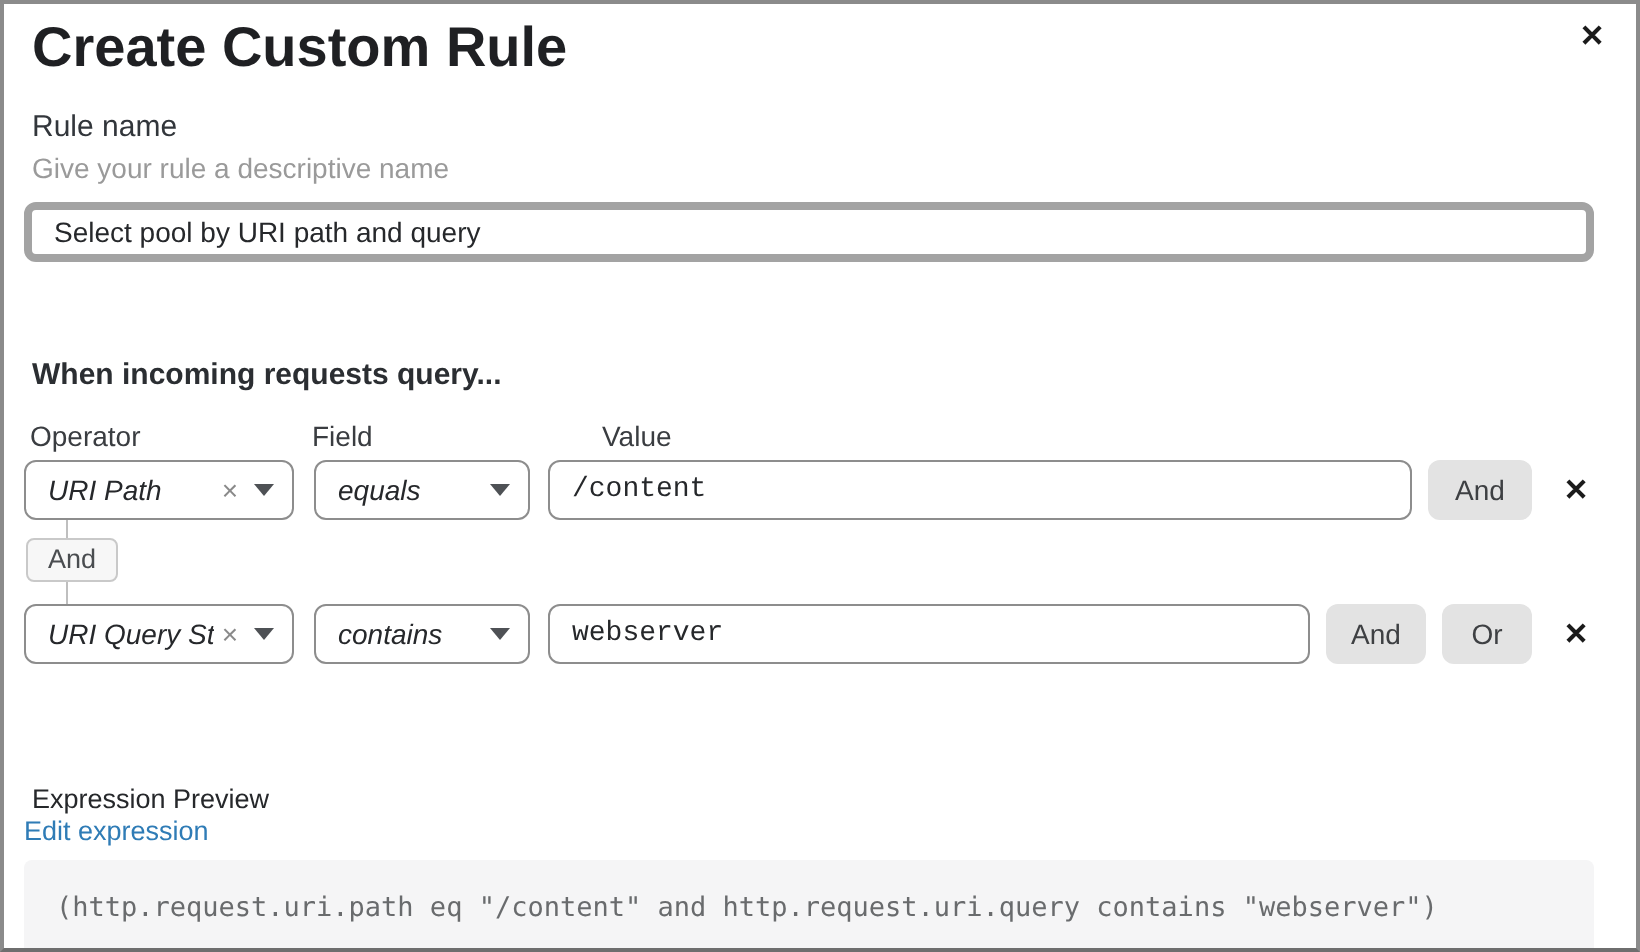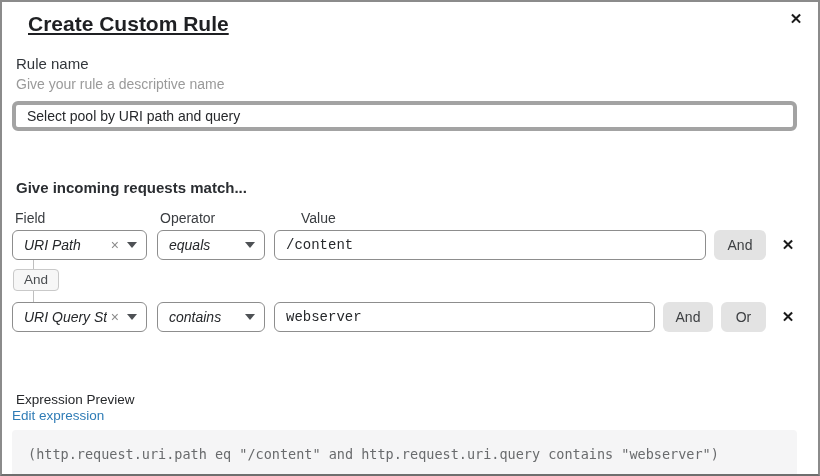--- a/index.html
+++ b/index.html
@@ -15,26 +15,25 @@
     background: #ffffff;
     border: 2px solid #8b8b8b;
     border-bottom-color: #6e6e6e;
     overflow: hidden;
   }
   .content {
     padding: 0 21px 0 10px;
   }
   
   .dialog-title {
-    margin: 10px 0 0 16px;
-    font-size: 21px;
+    margin: 10px 0 0 4px;
+    font-size: 28px;
     font-weight: 700;
     color: #1f2023;
     line-height: 24px;
-    text-decoration: underline;
   }
   .close-btn {
     position: absolute;
     top: 6px;
     right: 11px;
     width: 22px;
     height: 22px;
     border: none;
     background: transparent;
     font-size: 15px;
@@ -238,25 +237,25 @@
 <div class="dialog">
   <button class="close-btn">✕</button>
 
   <div class="content">
     <h1 class="dialog-title">Create Custom Rule</h1>
 
     <div class="field-label">Rule name</div>
     <div class="field-hint">Give your rule a descriptive name</div>
     <input class="text-input" type="text" value="Select pool by URI path and query" style="">
 
-    <div class="section-heading">Give incoming requests match...</div>
+    <div class="section-heading">When incoming requests query...</div>
 
     <div class="cols">
+      <div class="col-label col-op">Operator</div>
       <div class="col-label col-field">Field</div>
-      <div class="col-label col-op">Operator</div>
       <div class="col-label">Value</div>
     </div>
 
     <div class="rule-row">
       <div class="select select-field">
         <span class="sel-text">URI Path</span>
         <span class="clear-x">×</span>
         <span class="caret"></span>
       </div>
       <div class="select select-op">

